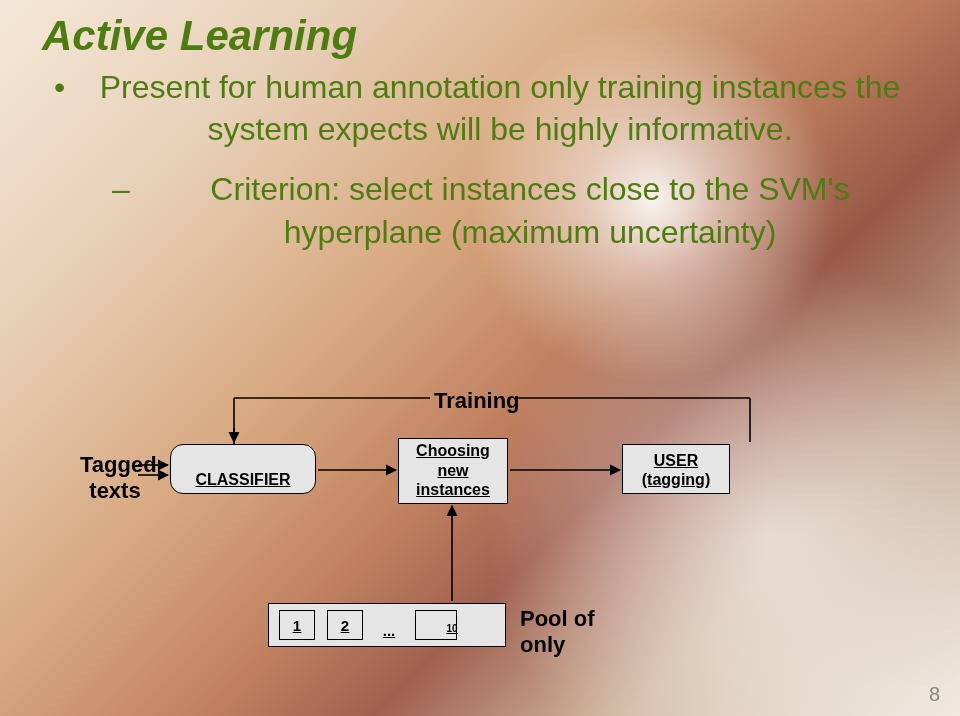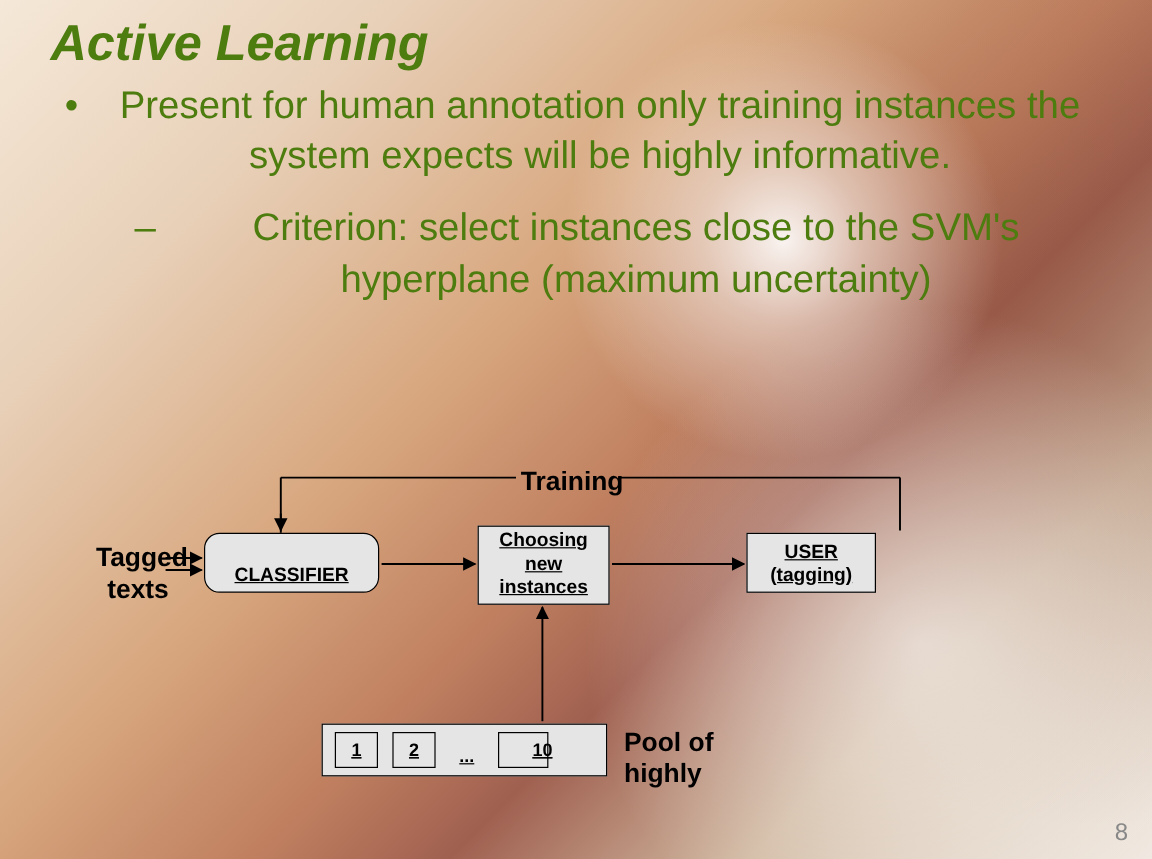--- a/index.html
+++ b/index.html
@@ -104,27 +104,27 @@
   </div>
 
   <div class="box" style="left:268px; top:215px; width:238px; height:44px; padding:6px 10px; justify-content:flex-start; gap:12px;">
     <div class="box" style="position:static; width:36px; height:30px; font-size:15px;">
         <span>1</span>
       </div>
     <div class="box" style="position:static; width:36px; height:30px; font-size:15px;">
         <span>2</span>
       </div>
     <div style="position:static; font-weight:bold; font-size:15px; border:none; background:none; width:28px; text-align:center;">...</div>
-    <div class="box" style="position:static; width:40px; height:30px; font-size:15px;padding-left:36px;">
+    <div class="box" style="position:static; width:40px; height:30px; font-size:10px;padding-left:36px;">
         <span>10</span>
       </div>
   </div>
 
   <div class="dlabel" style="left:520px; top:218px; width:80px; text-align:left; white-space:pre-line;">Pool of
-highly</div>
+only</div>
 
   <svg class="arrows" viewBox="0 0 960 300">
     <defs>
       <marker id="arrow" viewBox="0 0 10 10" refX="9" refY="5" markerWidth="7" markerHeight="7" orient="auto-start-reverse">
         <path d="M 0 0 L 10 5 L 0 10 z" fill="#000"></path>
       </marker>
     </defs>
 
     <line x1="138" y1="77" x2="168" y2="77" stroke="#000" stroke-width="1.6" marker-end="url(#arrow)"></line>
     <line x1="138" y1="87" x2="168" y2="87" stroke="#000" stroke-width="1.6" marker-end="url(#arrow)"></line>

